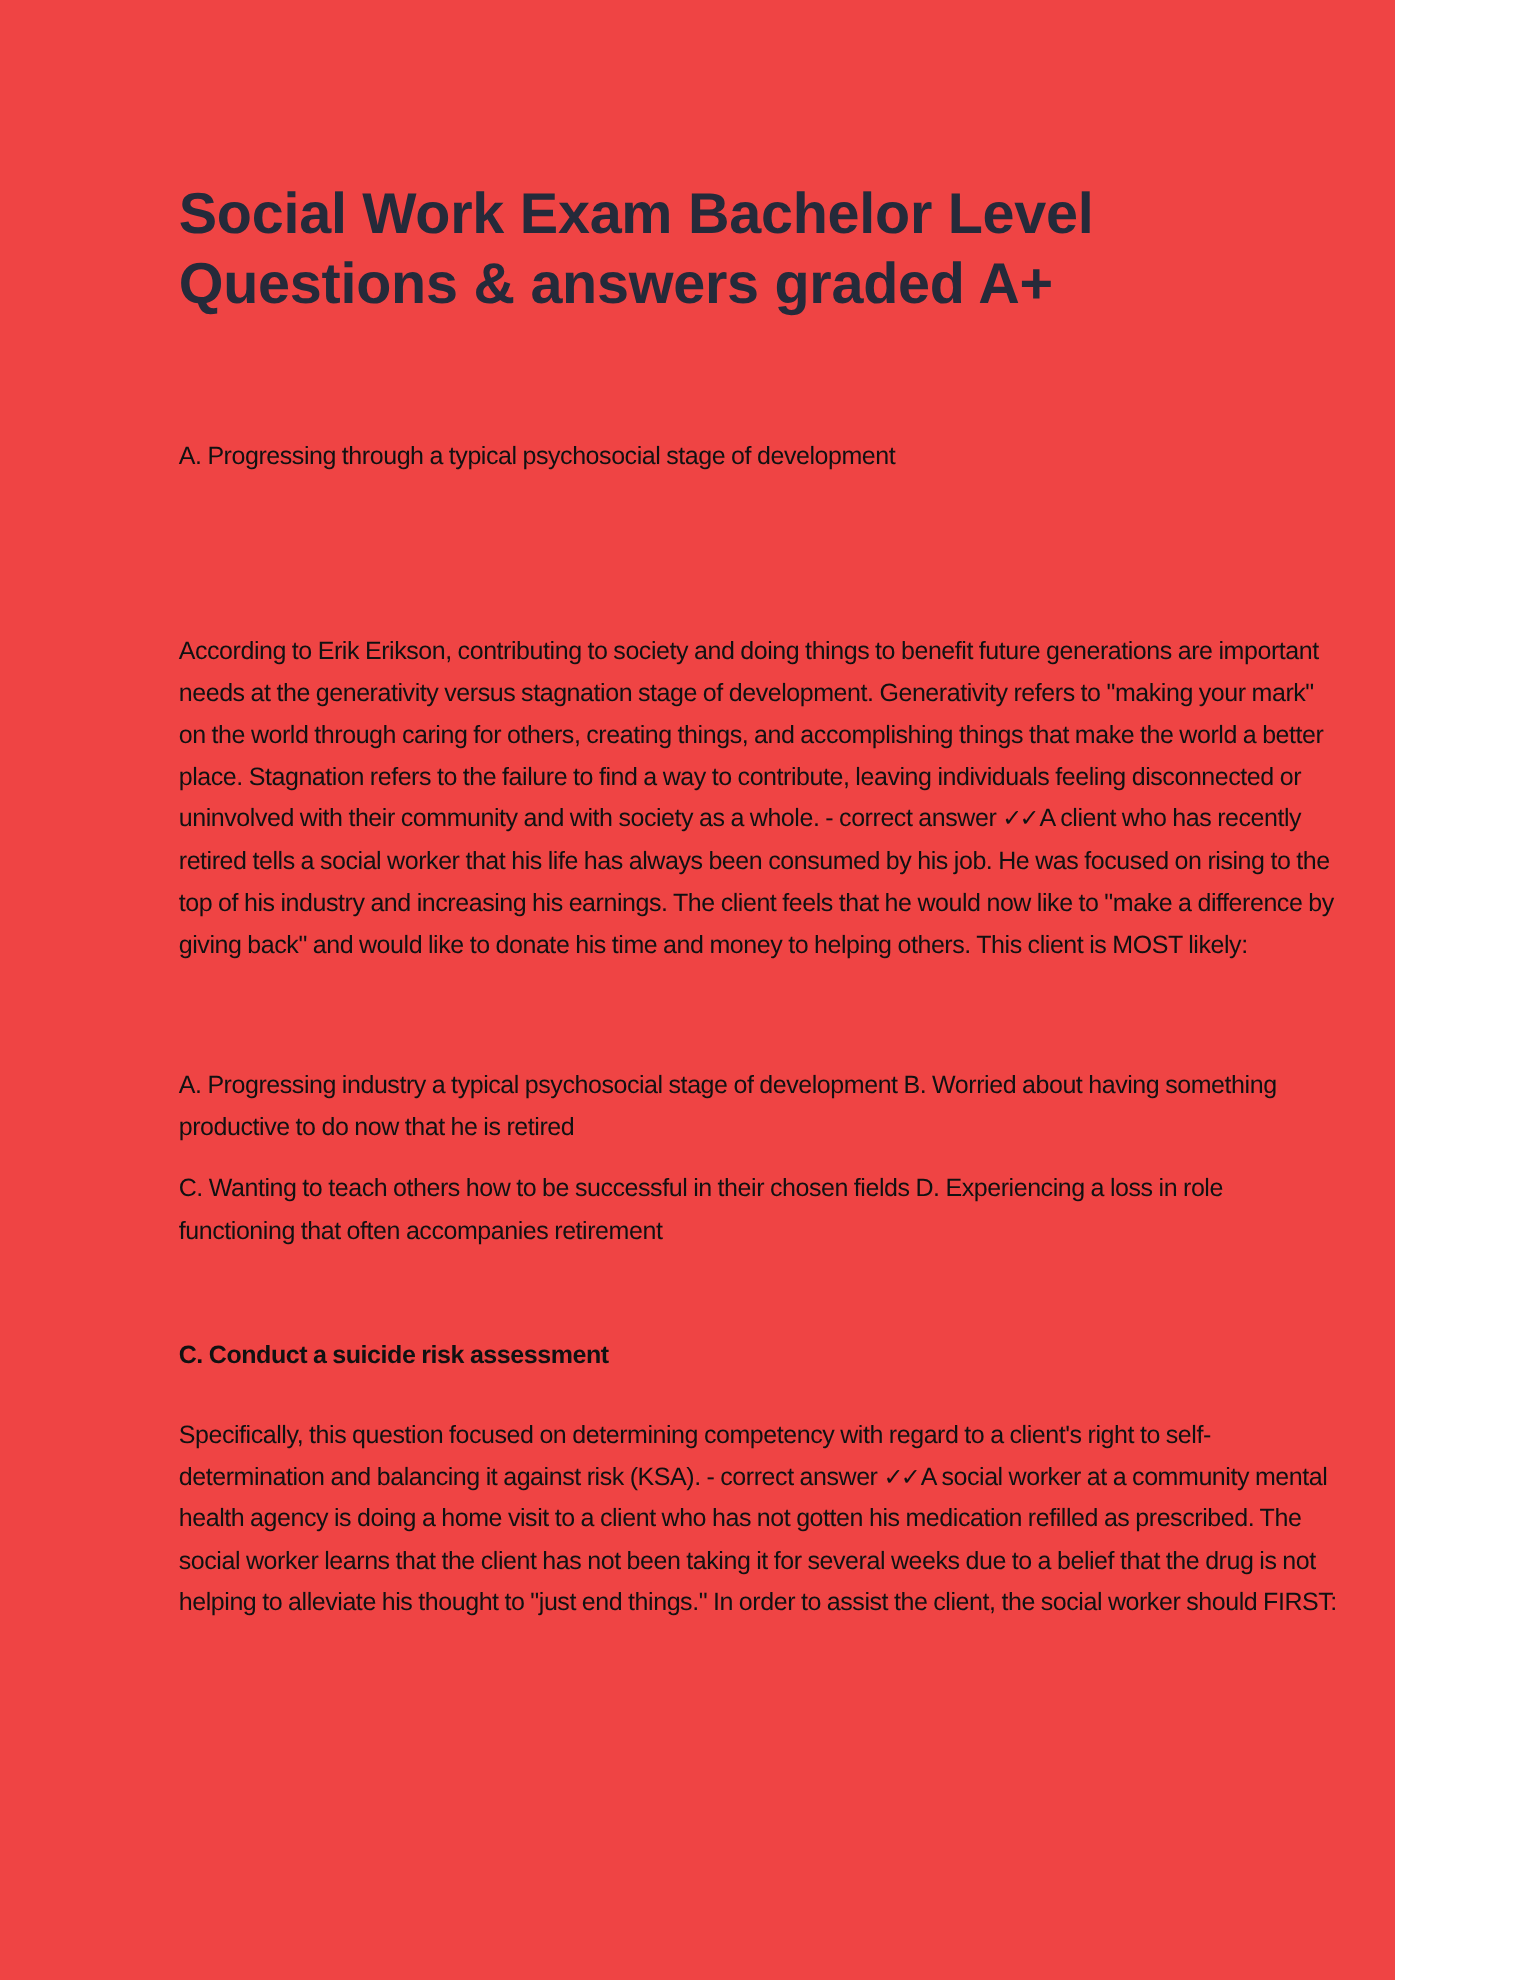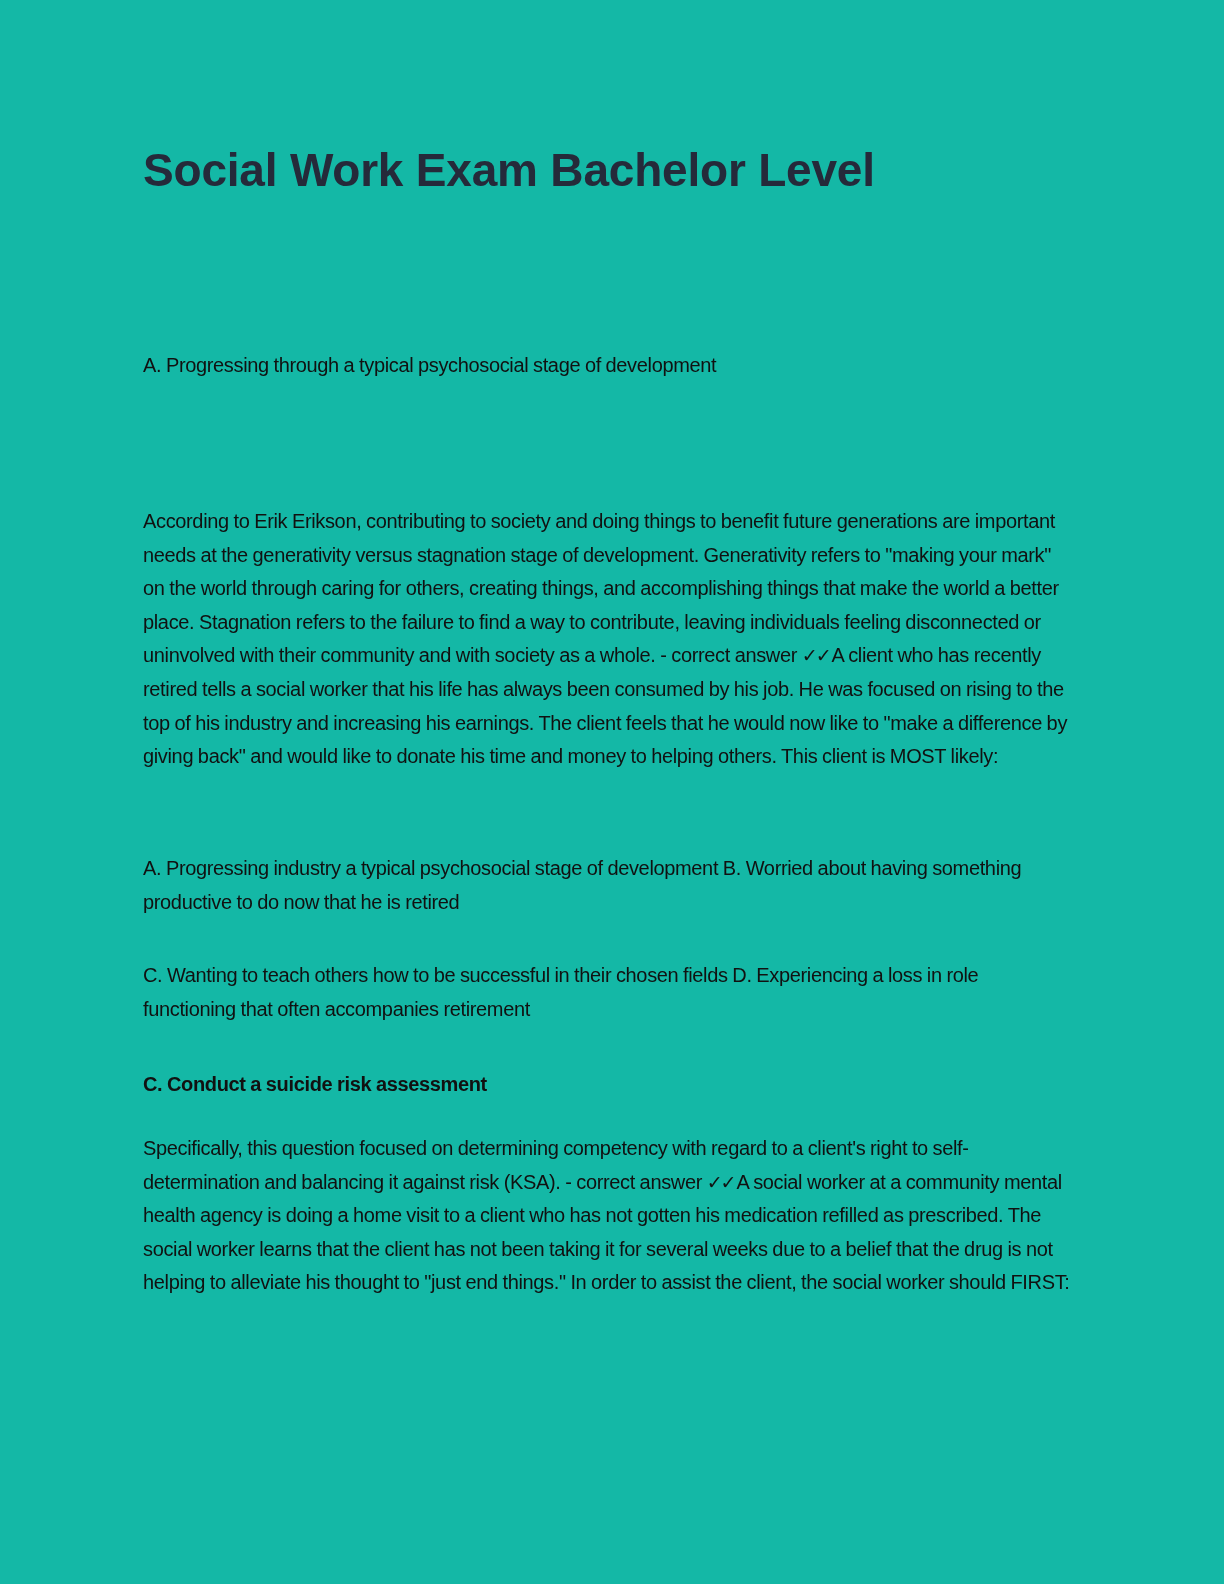--- a/index.html
+++ b/index.html
@@ -9,23 +9,23 @@
   }
   body {
     width: 1224px;
     height: 1584px;
     position: relative;
     overflow: hidden;
   }
   .page {
     position: absolute;
     left: 0; top: 0;
-    width: 1224px;
+    width: 1116px;
     height: 1584px;
-    background: #14b8a6;
+    background: #ef4444;
   }
   .title {
     position: absolute;
     left: 143px;
     top: 142px;
     width: 940px;
     font-family: "Liberation Sans", sans-serif;
     font-weight: bold;
     font-size: 46px;
     line-height: 56px;
@@ -53,31 +53,32 @@
     margin-right: 2px;
   }
 </style>
 </head>
 <body>
 
 <div class="page">
 
   <h1 class="title">
     <span>Social Work Exam Bachelor Level</span><br>
+    <span>Questions &amp; answers graded A+</span>
   </h1>
 
   <p class="para" style="top:349px;">A. Progressing through a typical psychosocial stage of development</p>
 
   <p class="para" style="top:505px;">
     <span>According to Erik Erikson, contributing to society and doing things to benefit future generations are important needs at the generativity versus stagnation stage of development. Generativity refers to "making your mark" on the world through caring for others, creating things, and accomplishing things that make the world a better place. Stagnation refers to the failure to find a way to contribute, leaving individuals feeling disconnected or uninvolved with their community and with society as a whole.</span><span> - correct answer </span><span class="check">✓✓</span><span>A client who has recently retired tells a social worker that his life has always been consumed by his job. He was focused on rising to the top of his industry and increasing his earnings. The client feels that he would now like to "make a difference by giving back" and would like to donate his time and money to helping others. This client is MOST likely:</span>
   </p>
 
   <p class="para" style="top:852px;">A. Progressing industry a typical psychosocial stage of development B. Worried about having something productive to do now that he is retired</p>
 
-  <p class="para" style="top:935px;margin-top:24px;">C. Wanting to teach others how to be successful in their chosen fields D. Experiencing a loss in role functioning that often accompanies retirement</p>
+  <p class="para" style="top:935px;">C. Wanting to teach others how to be successful in their chosen fields D. Experiencing a loss in role functioning that often accompanies retirement</p>
 
   <p class="para" style="top:1068px;font-weight:bold;">C. Conduct a suicide risk assessment</p>
 
   <p class="para" style="top:1132px;">
     <span>Specifically, this question focused on determining competency with regard to a client's right to self-determination and balancing it against risk (KSA).</span><span> - correct answer </span><span class="check">✓✓</span><span>A social worker at a community mental health agency is doing a home visit to a client who has not gotten his medication refilled as prescribed. The social worker learns that the client has not been taking it for several weeks due to a belief that the drug is not helping to alleviate his thought to "just end things." In order to assist the client, the social worker should FIRST:</span>
   </p>
 
 </div>
 
 </body></html>

